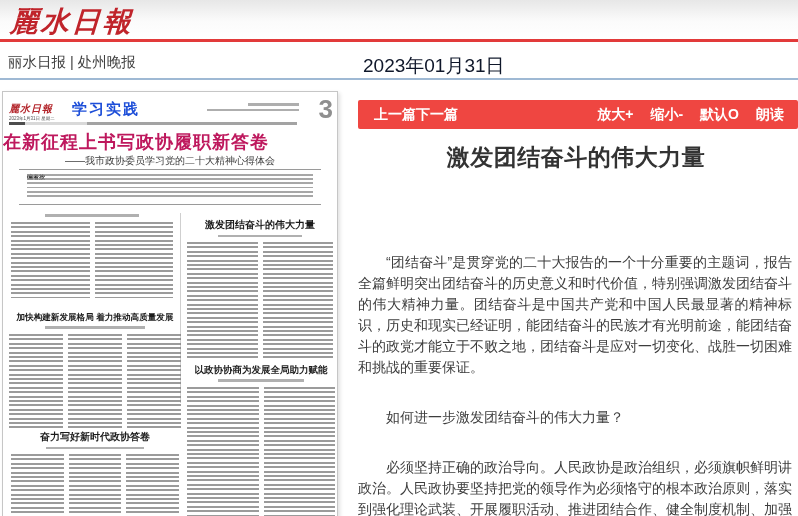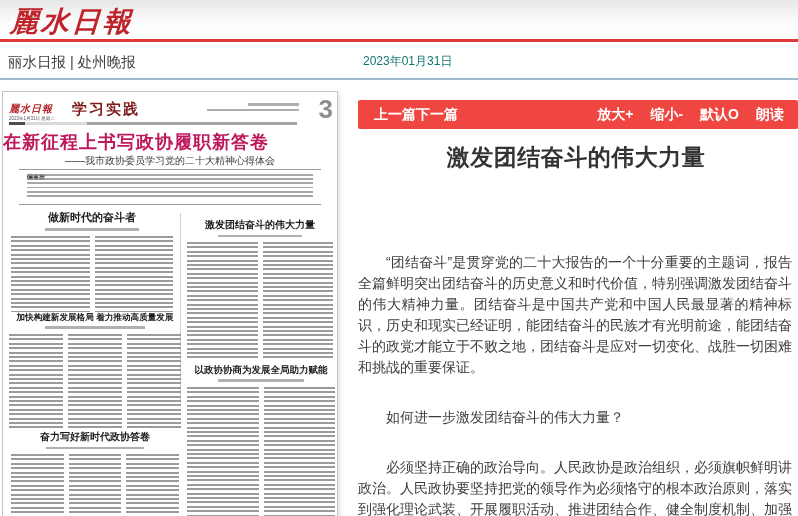--- a/index.html
+++ b/index.html
@@ -11,35 +11,35 @@
     background:linear-gradient(#e7e7e7, #fbfbfb 55%, #ffffff);
     border-bottom:3px solid #e23a3a; }
   .logo { position:absolute; left:10px; top:3px;
     font-family:"DejaVu Serif", serif; font-weight:bold; font-style:italic;
     font-size:28px; letter-spacing:3px; color:#c0242b; transform:skewX(-3deg); }
 
   
   .subbar { position:relative; height:38px; background:#fff;
     border-bottom:2px solid #9fb9d4; }
   .edition { position:absolute; left:8px; top:11px; font-size:14.5px; color:#3f3f3f; }
-  .issue-date { position:absolute; left:363px; top:11px; font-size:12px; color:#0f766e; }
+  .issue-date { position:absolute; left:363px; top:11px; font-size:19px; color:#0f172a; }
 
   
   .main { position:relative; width:798px; height:431px; background:#fff; }
 
   
   .scan { position:absolute; left:2px; top:11px; width:336px; height:426px;
     background:#fff; border:1px solid #c6c6c6; box-shadow:2px 2px 4px rgba(0,0,0,.12);
     overflow:hidden; cursor:pointer; }
   .scan * { line-height:1.25; }
   .np-logo { position:absolute; left:6px; top:11px; font-family:"DejaVu Serif",serif;
     font-weight:bold; font-style:italic; font-size:10px; color:#b3252b; letter-spacing:1px; }
   .np-logo-date { position:absolute; left:6px; top:24px; font-size:4.5px; color:#555; }
   .np-section-title { position:absolute; left:45px; top:8px; font-size:15px;
-    font-weight:bold; color:#7f1d1d; letter-spacing:2px;padding-left:24px; }
+    font-weight:bold; color:#1d4ed8; letter-spacing:2px;padding-left:24px; }
   .np-rule { position:absolute; left:6px; right:40px; top:30px; height:3px;
     background:linear-gradient(to right,#4d4d4d 0 16px,#d9d9d9 16px 78px,#a3a3a3 78px 100%); }
   .np-meta { position:absolute; right:38px; top:11px; width:92px; }
   .np-meta .bar { height:2.5px; background:#9a9a9a; margin-bottom:3px; opacity:.8; }
   .np-meta .bar.short { width:55%; margin-left:45%; }
   .np-pagenum { position:absolute; right:4px; top:1px; font-size:26px;
     font-weight:bold; color:#8f8f8f; }
   .np-headline { position:absolute; left:0; right:0; top:39px; text-align:left;
     font-size:18px; font-weight:bold; color:#be185d; letter-spacing:1px; white-space:nowrap; }
   .np-subhead { position:absolute; left:0; right:0; top:63px; text-align:center;
@@ -109,21 +109,20 @@
 
     <div class="np-headline">在新征程上书写政协履职新答卷</div>
     <div class="np-subhead">——我市政协委员学习党的二十大精神心得体会</div>
 
     <div class="np-editor">
       <span class="np-editor-label">编者按</span>
       <div class="note-sim"></div>
     </div>
 
     <div class="np-sec sec-a">
-      <h3>做新时代的奋斗者</h3>
       <div class="byline"></div>
       <div class="cols">
           <div class="col"></div>
           <div class="col"></div>
         </div>
     </div>
 
     <div class="np-sec sec-b">
       <h3>激发团结奋斗的伟大力量</h3>
       <div class="byline"></div>

